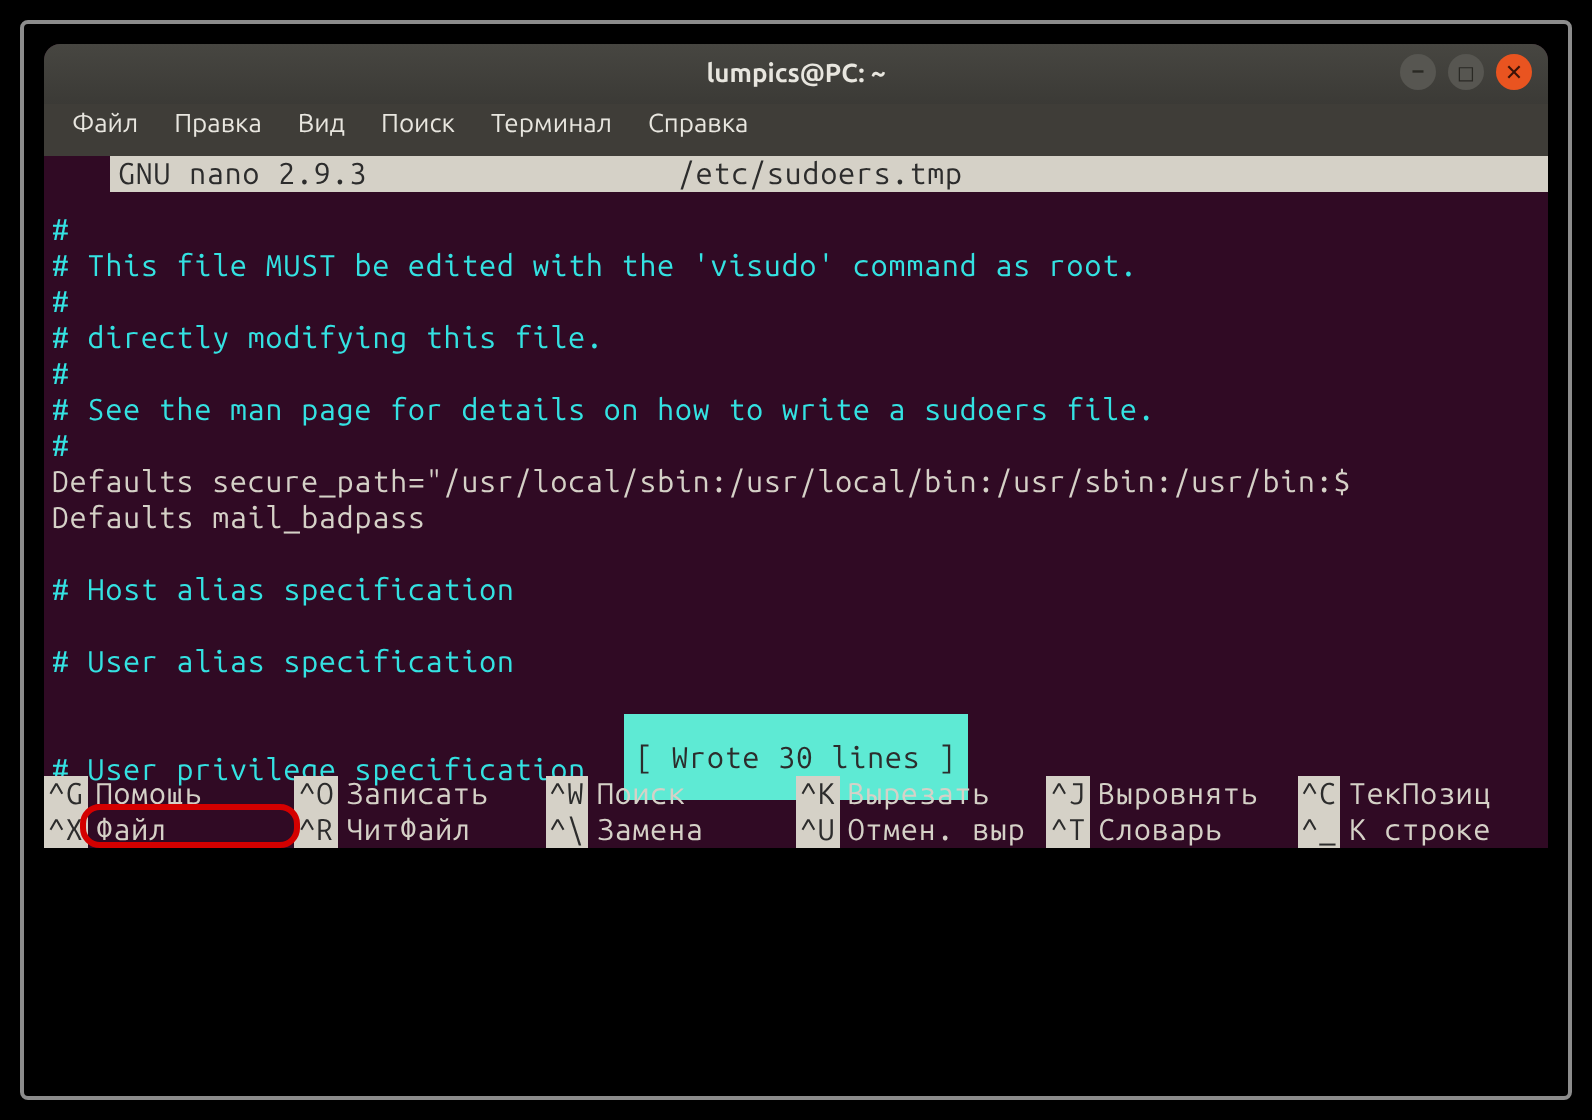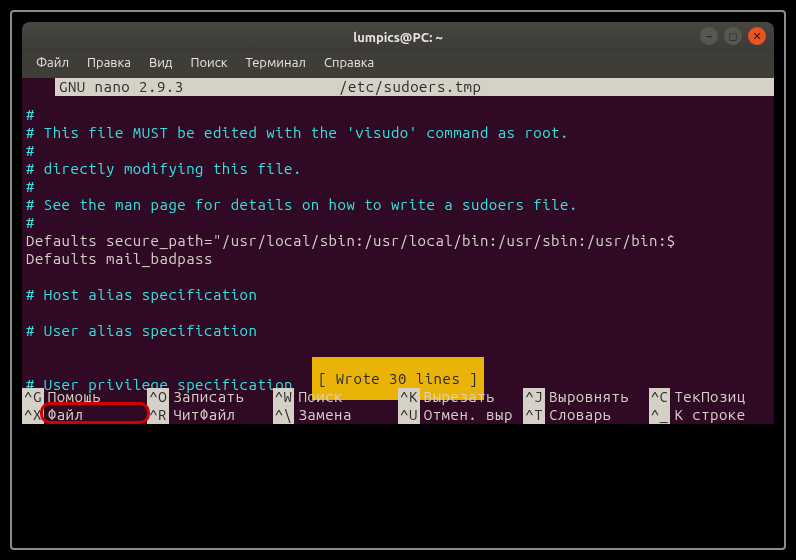--- a/index.html
+++ b/index.html
@@ -44,21 +44,21 @@
   .plain { color:#d5d1c7; }
   .cursor {
     display:inline-block; width:9px; height:16px; background:#d5d1c7;
     vertical-align: -2px;
   }
   .msgline {
     position:absolute; left:0; right:0; bottom:36px; text-align:center;
     color:#d5d1c7;
   }
   .msgline .chip{
-    background:#eab308; color:#2c2c2c; padding:13px 6px;
+    background:#5eead4; color:#2c2c2c; padding:13px 6px;
   }
   .shortcuts {
     position:absolute; left:0; right:0; bottom:0; height:36px;
     display:grid; grid-template-columns: repeat(6,1fr);
     font-family:"Ubuntu Mono",monospace; font-size:15px; line-height:18px;
     color:#d5d1c7;
   }
   .sc { display:flex; align-items:center; overflow:hidden; white-space:nowrap; }
   .key {
     background:#d5d1c7; color:#2c2c2c; padding:0 2px; margin-right:4px;

